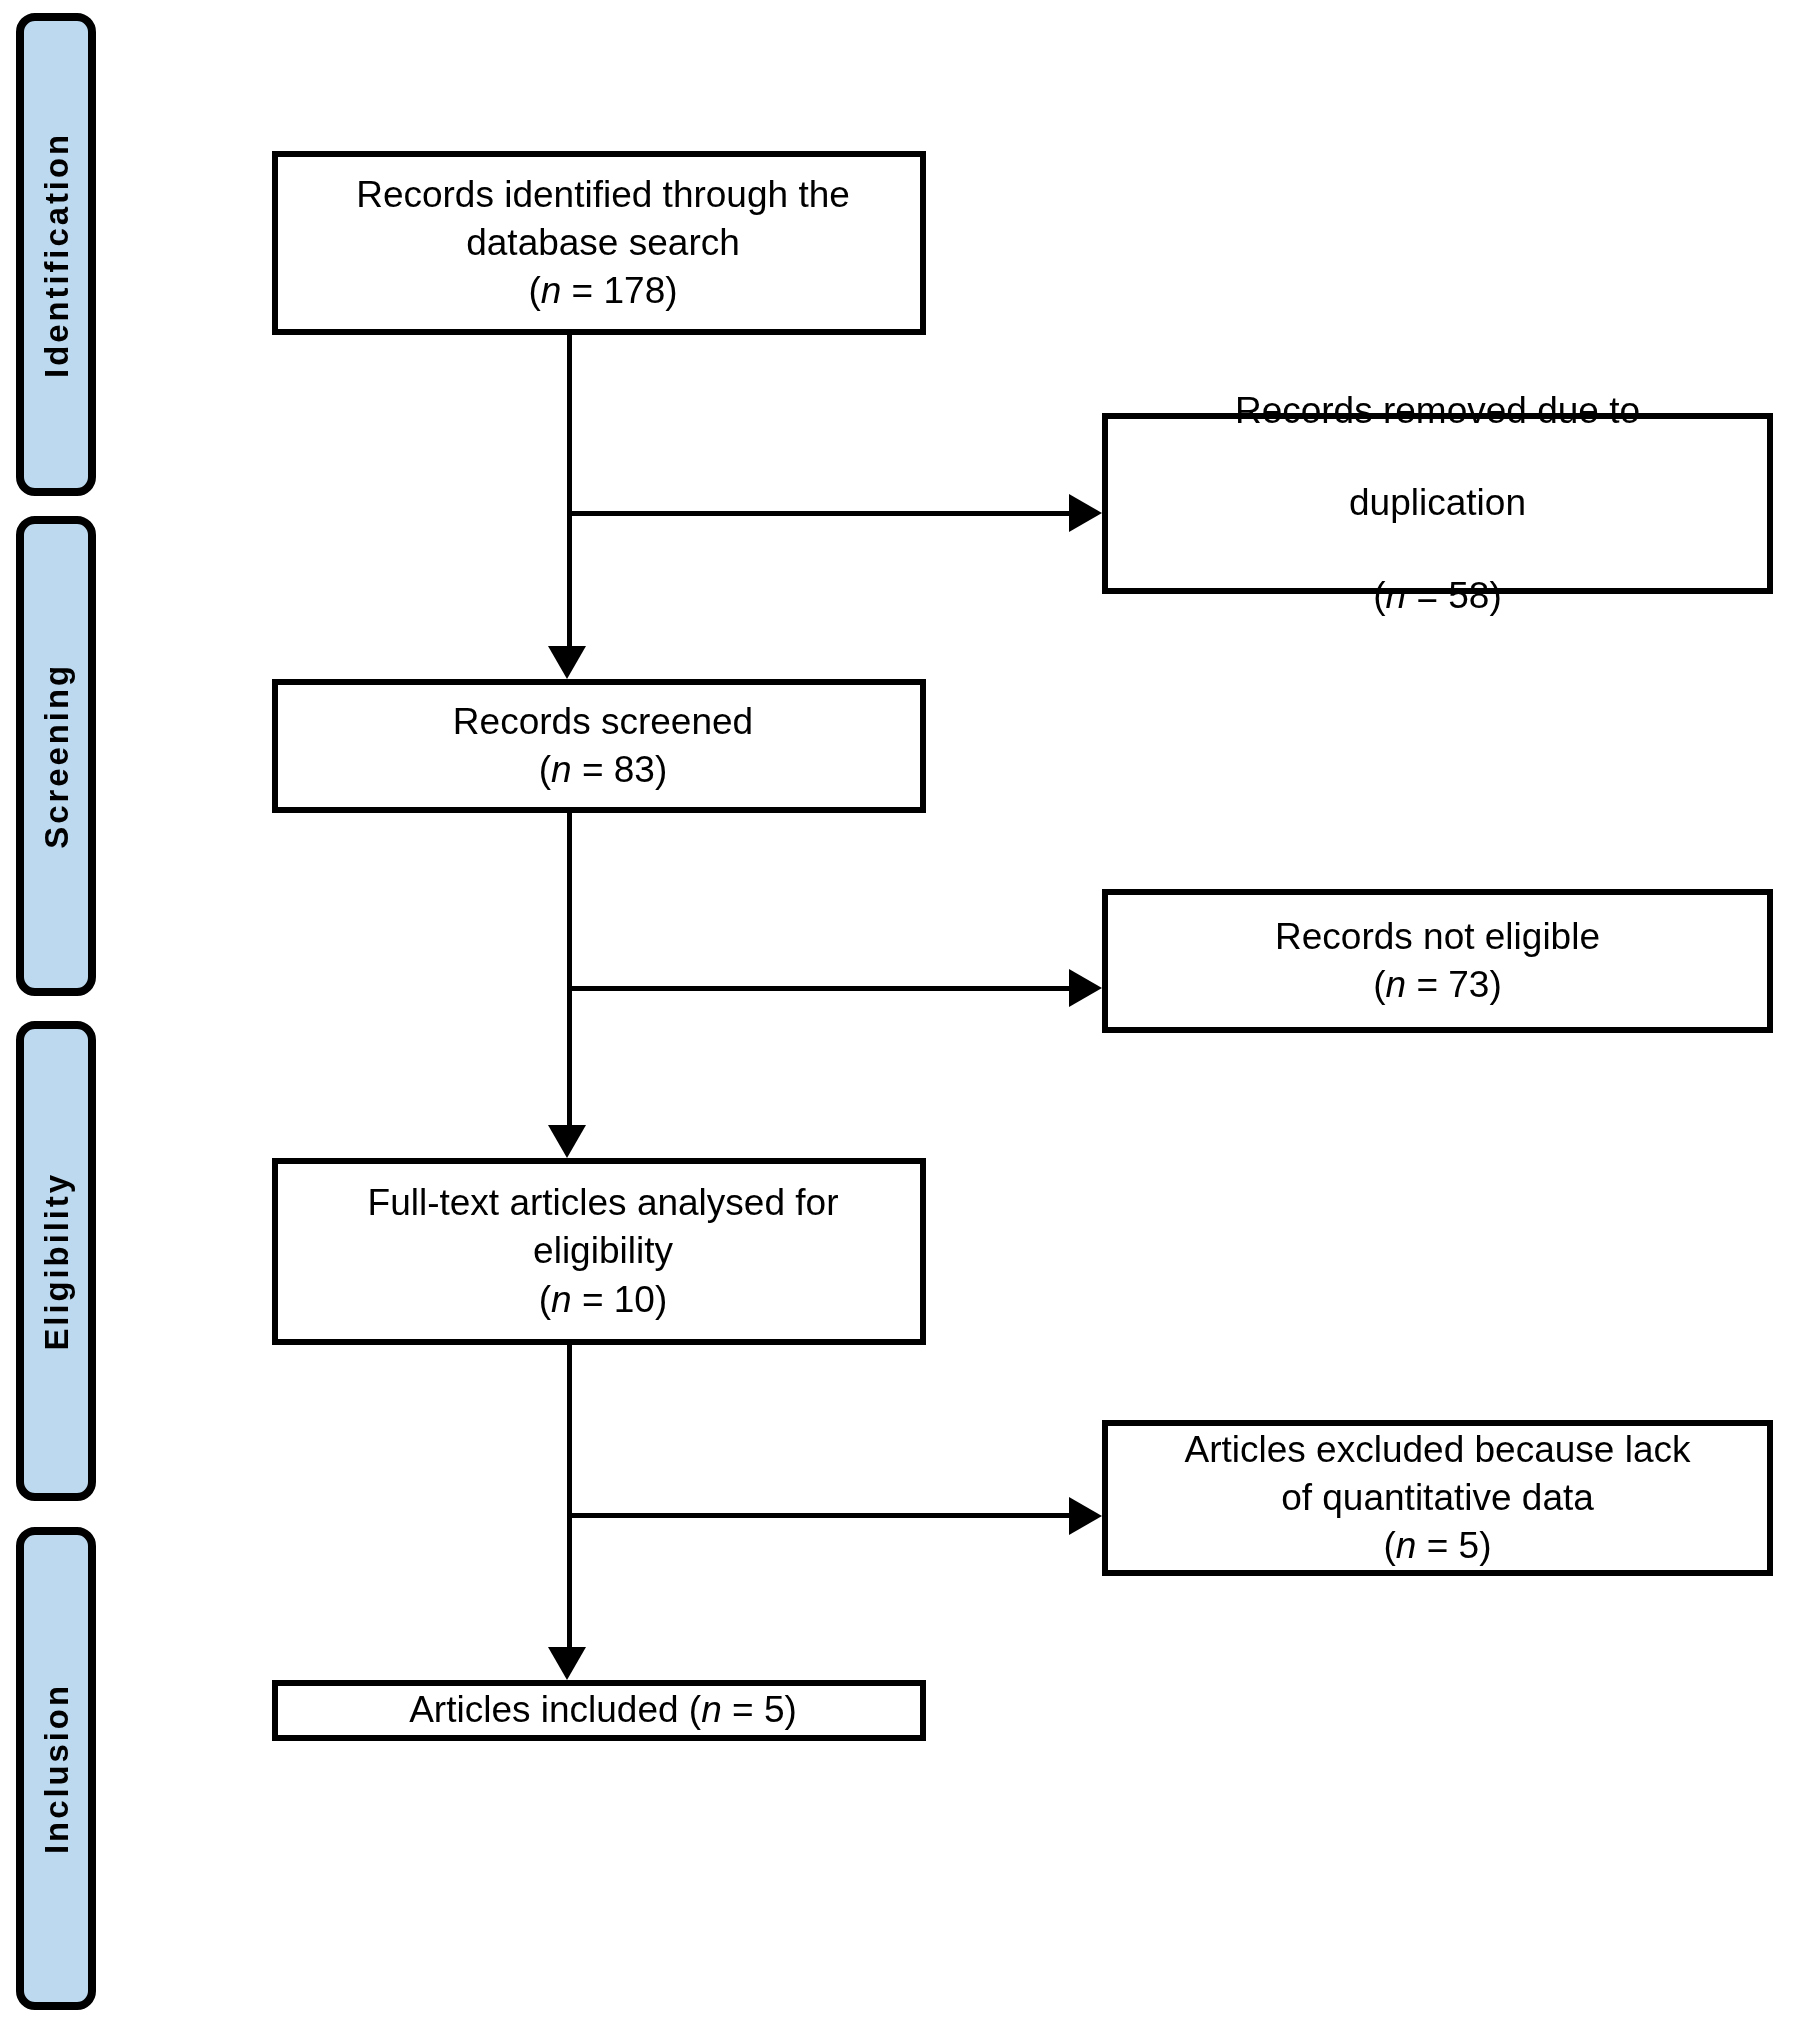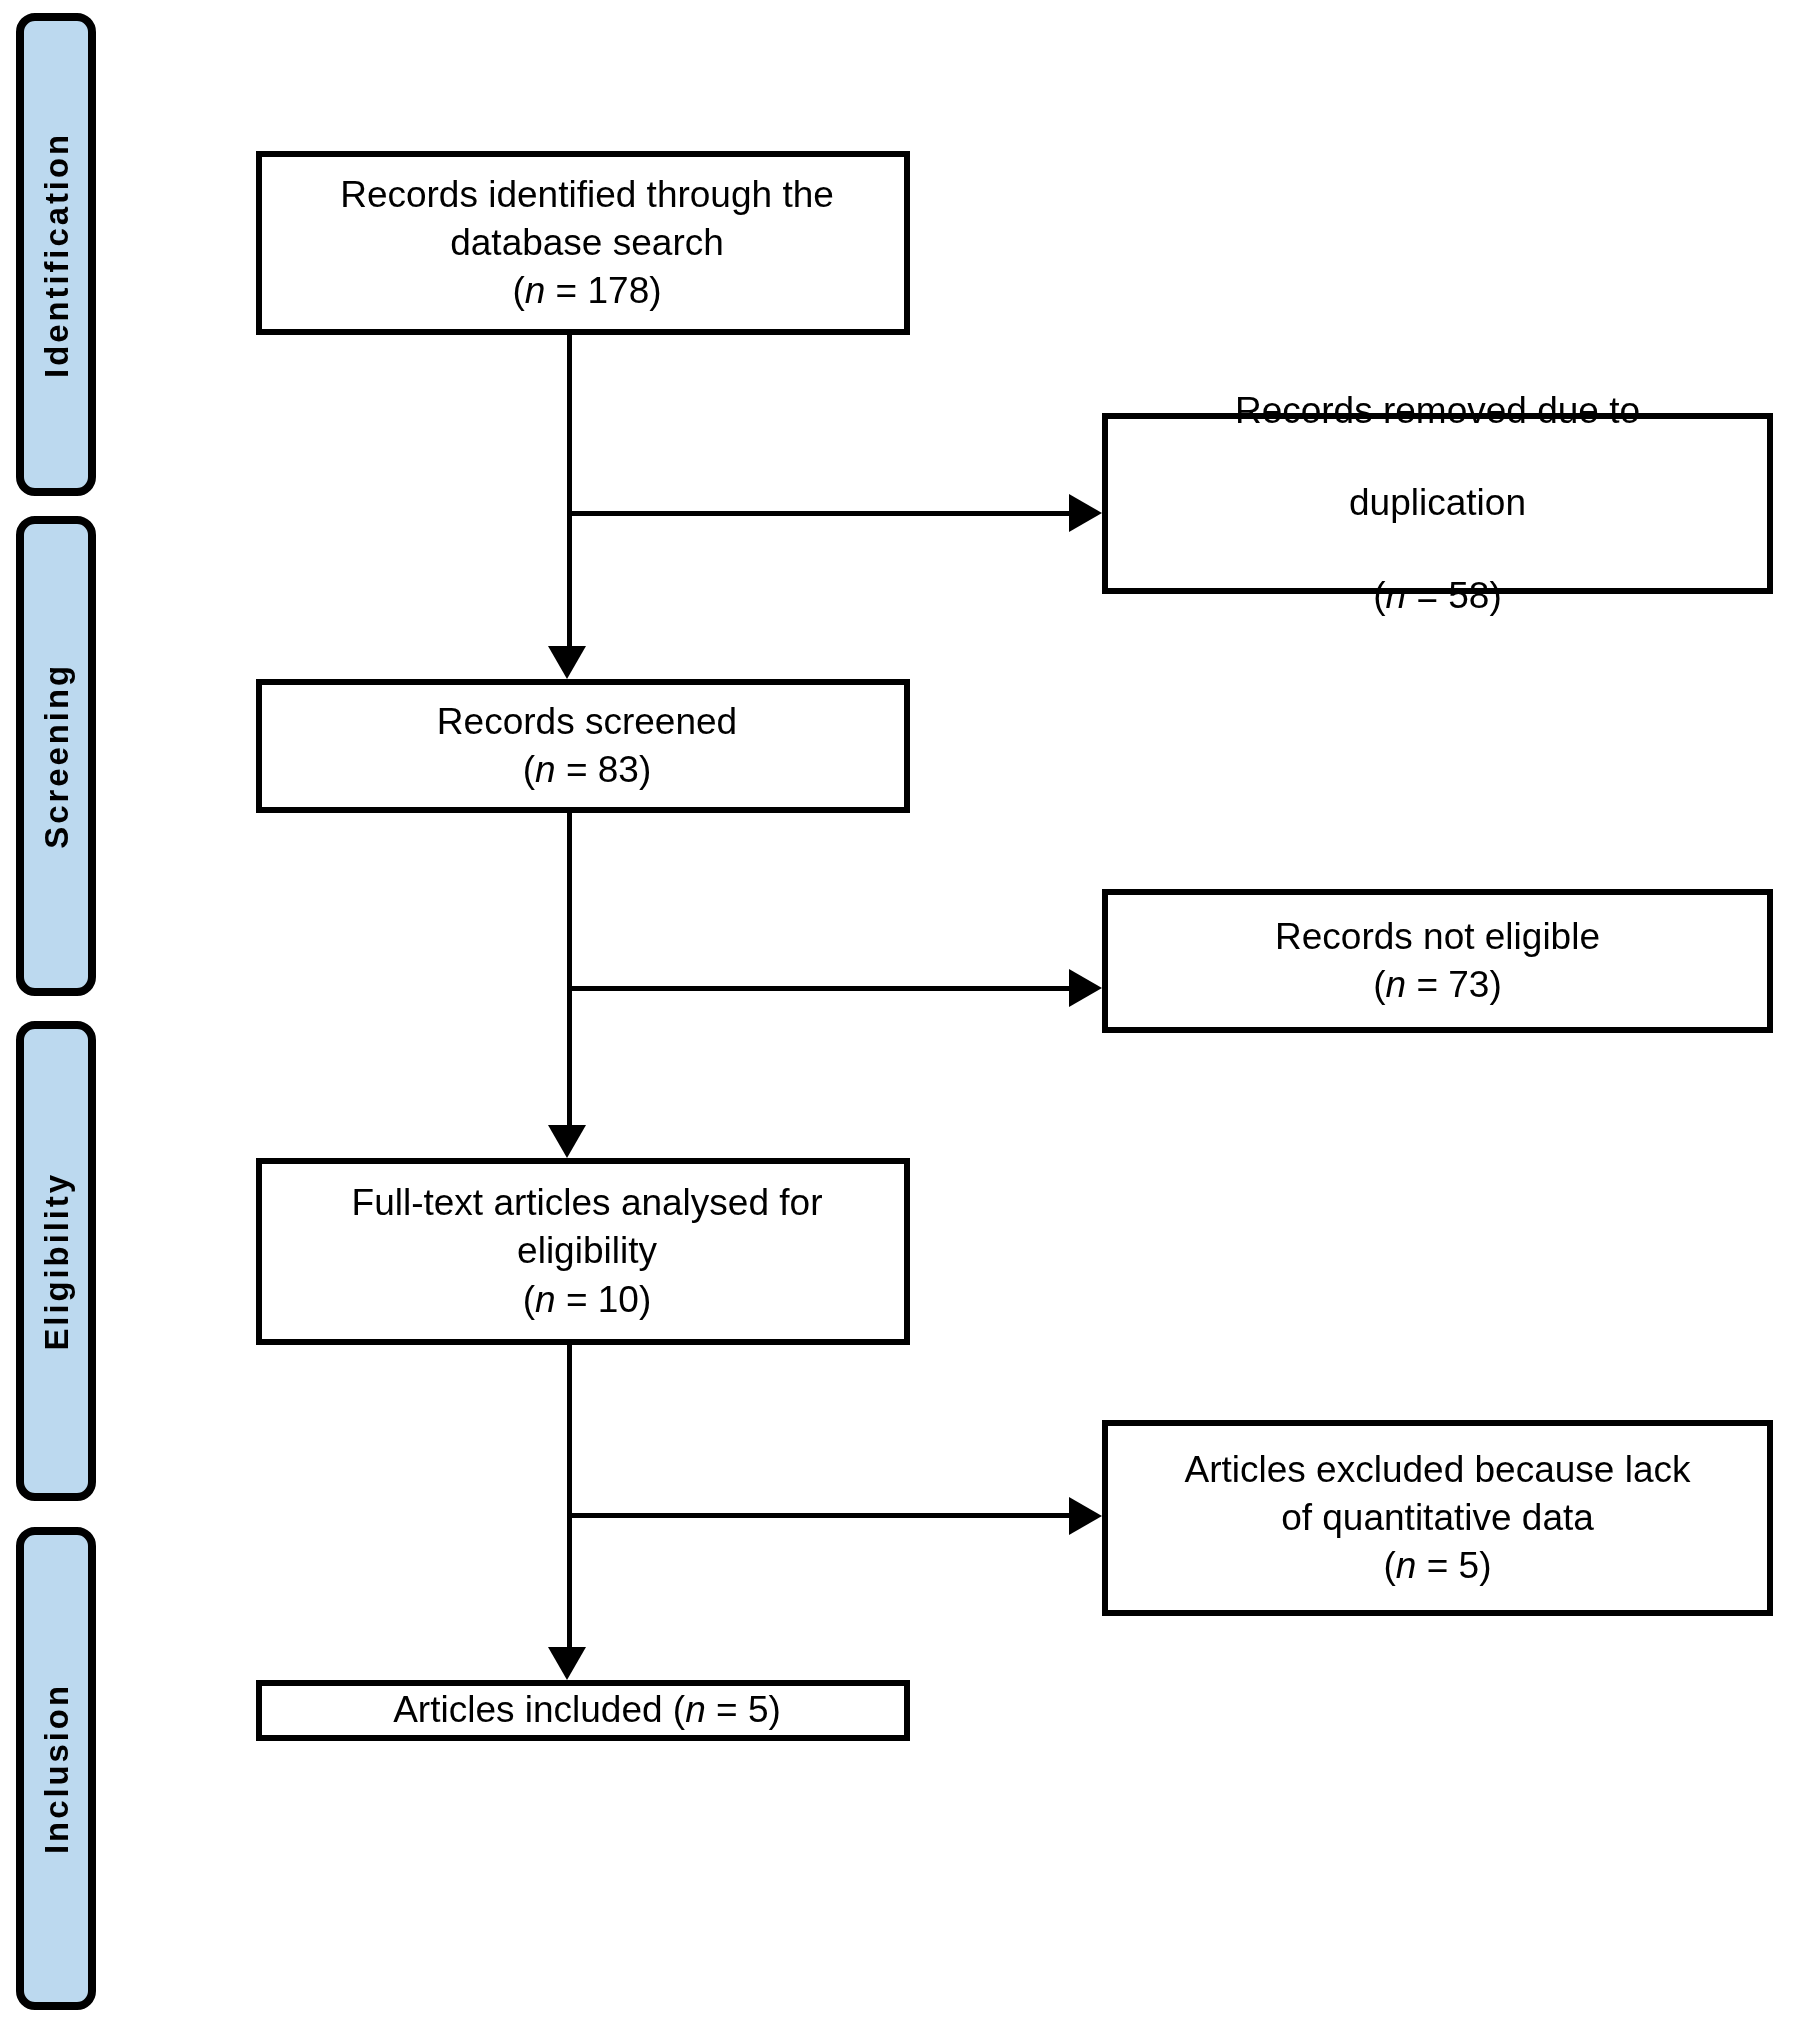--- a/index.html
+++ b/index.html
@@ -59,29 +59,29 @@
     justify-content: center;
     text-align: center;
     color: #000000;
     font-size: 37px;
     line-height: 1.30;
   }
   .flow-box .line { display: block; white-space: nowrap; }
   .flow-box .count { white-space: nowrap; }
   .flow-box i { font-style: italic; }
 
-  .col-main  { left: 256px;  width: 654px; padding-left: 8px; }
+  .col-main  { left: 272px;  width: 654px; padding-left: 8px; }
   .col-right { left: 1102px; width: 671px; }
 
   #box-identified { top: 151px;  height: 184px; }
   #box-duplicates { top: 413px;  height: 181px; gap: 44px; }
   #box-screened   { top: 679px;  height: 134px; }
   #box-noteligible{ top: 889px; height: 144px; }
   #box-fulltext   { top: 1158px; height: 187px; }
-  #box-excluded   { top: 1420px; height: 196px; }
+  #box-excluded   { top: 1420px; height: 156px; }
   #box-included   { top: 1680px; height: 61px; }
 
   
   .conn {
     position: absolute;
     background: #000000;
   }
   .vline { width: 5px; }
   .hline { height: 5px; }
 

